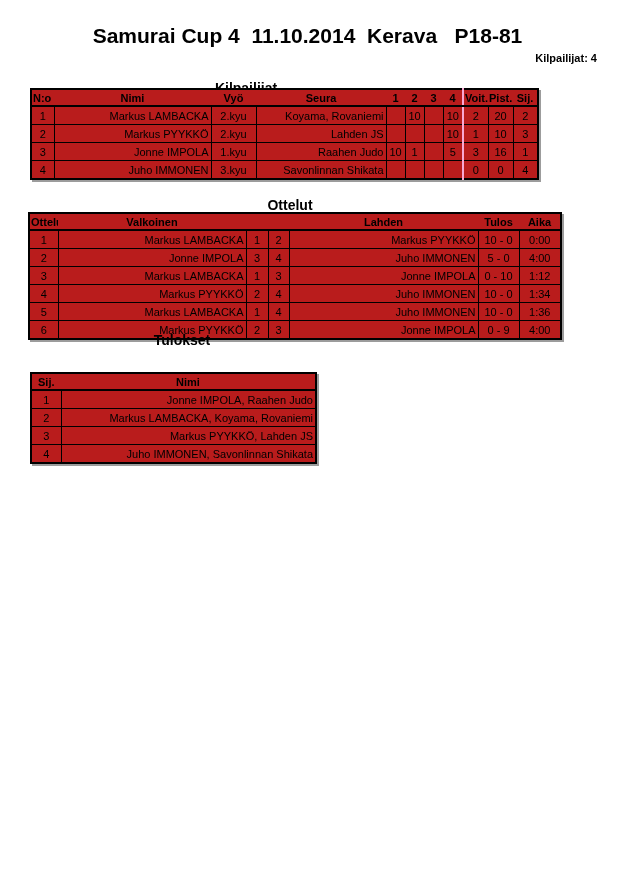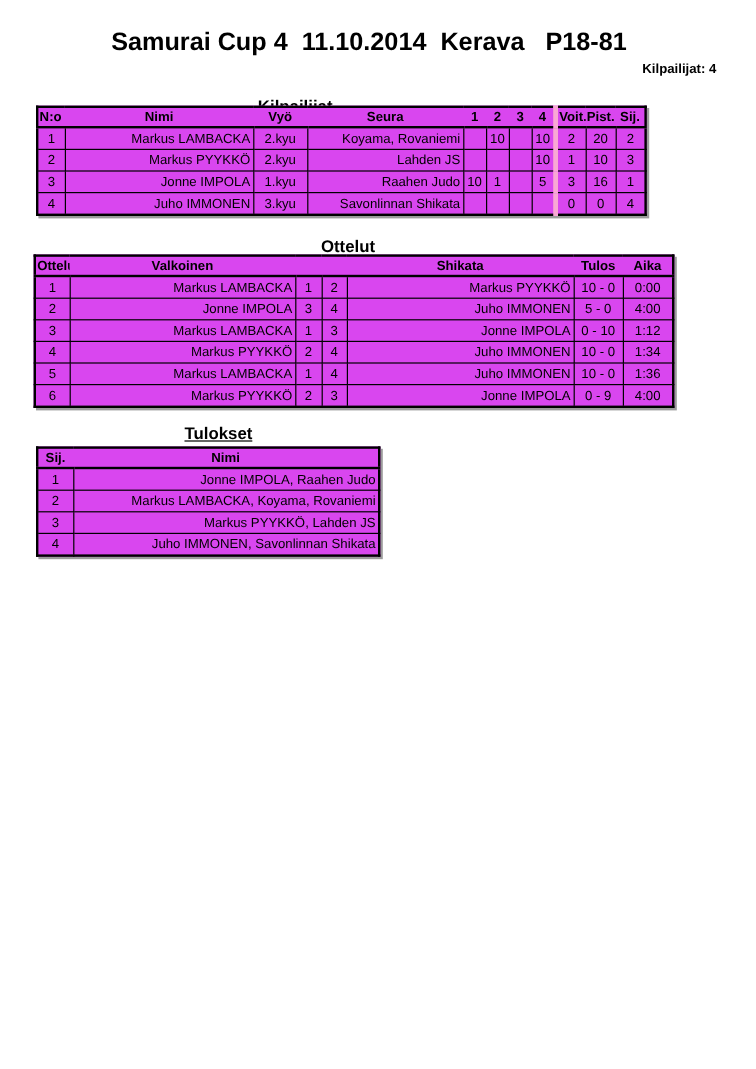--- a/index.html
+++ b/index.html
@@ -13,41 +13,41 @@
     font-weight:bold;font-size:21px;white-space:pre;letter-spacing:0px;
   }
   .meta{
     position:absolute;top:52px;right:33px;font-size:11px;font-weight:bold;
   }
   .heading{
     position:absolute;font-size:14px;font-weight:bold;text-align:center;
   }
   .h-kilpailijat{top:80px;left:30px;width:432px;}
   .h-ottelut{top:197px;left:28px;width:524px;text-align:center;}
-  .h-tulokset{top:353px;left:30px;width:304px;text-decoration:underline;}
+  .h-tulokset{top:332px;left:30px;width:304px;}
   table{
     position:absolute;border-collapse:collapse;table-layout:fixed;
-    border:2px solid #000;background:#d946ef;box-shadow:2px 2px 0 #9c9c9c;
+    border:2px solid #000;background:#b91c1c;box-shadow:2px 2px 0 #9c9c9c;
   }
   .t1{left:30px;top:88px;width:507px;}
   .t2{left:28px;top:212px;width:532px;}
   .t3{left:30px;top:372px;width:285px;}
   th{
     font-size:11px;font-weight:bold;padding:0 1px;border:0;
     border-bottom:2px solid #000;height:15px;white-space:nowrap;
     overflow:hidden;text-align:center;
   }
   td{
     font-size:11px;font-weight:normal;padding:0 2px;border:1px solid #000;
     height:17px;white-space:nowrap;overflow:hidden;text-align:center;
   }
   .al{text-align:right;padding-left:17px;margin-top:20px;}
   th.hleft{text-align:left;padding-left:1px;}
   th.hleft6{text-align:left;padding-left:6px;}
-  .thickL{border-left:4px solid #f9a8d4;}
+  .thickL{border-left:2px solid #f9a8d4;}
 </style>
 </head>
 <body>
 
 <div class="title">Samurai Cup 4  11.10.2014  Kerava   P18-81</div>
 <div class="meta">Kilpailijat: 4</div>
 
 <div class="heading h-kilpailijat">Kilpailijat</div>
 
 <table class="t1">
@@ -146,21 +146,21 @@
     <col style="width:189px">
       <col style="width:41px">
       <col style="width:42px">
   </colgroup>
   <thead>
     <tr>
       <th class="hleft">Ottelu</th>
       <th>Valkoinen</th>
       <th></th>
       <th></th>
-      <th>Shikata</th>
+      <th>Lahden</th>
       <th>Tulos</th>
       <th>Aika</th>
     </tr>
   </thead>
   <tbody>
     <tr>
       <td>1</td>
       <td class="al">Markus LAMBACKA</td>
       <td>1</td>
       <td>2</td>

